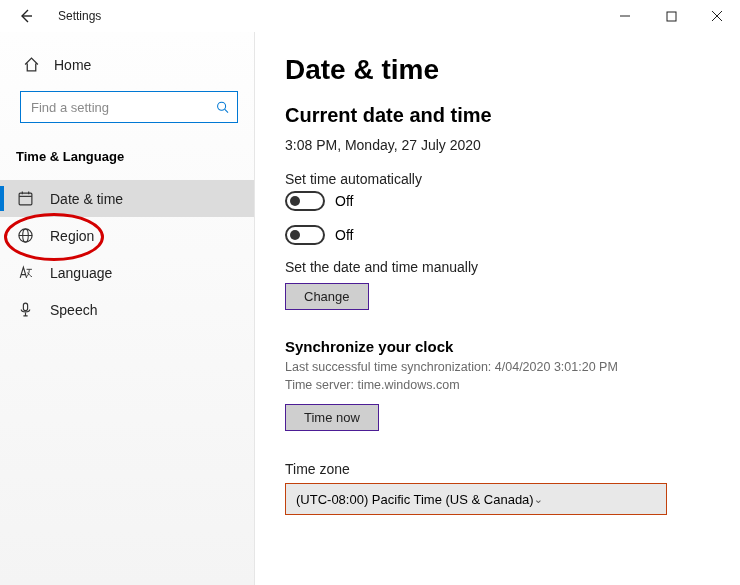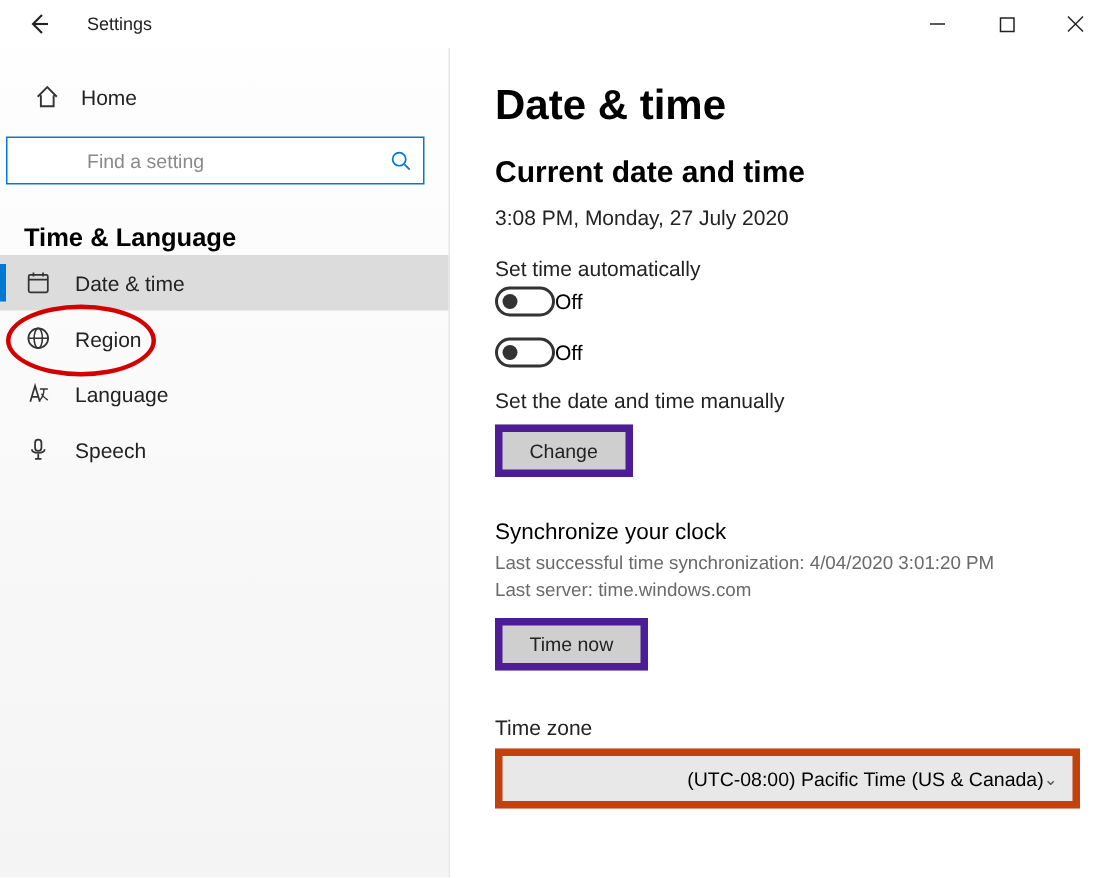--- a/index.html
+++ b/index.html
@@ -47,59 +47,59 @@
     justify-content: center;
     font-size: 12px;
     font-family: "Segoe UI Symbol", "Segoe UI", sans-serif;
     color: #222;
   }
   .content {
     display: flex;
     height: calc(585px - 32px);
   }
   .sidebar {
-    width: 300px;
+    width: 255px;
     background: linear-gradient(180deg, #fefefe 0%, #f4f4f4 100%);
     border-right: 1px solid #e6e6e6;
     padding-top: 18px;
     box-sizing: border-box;
   }
   .home-row {
     display: flex;
     align-items: center;
     gap: 14px;
     padding: 6px 22px 12px 22px;
     font-size: 14px;
     color: #222;
   }
   .home-row svg { display:block; }
   .search-box {
-    margin: 6px 16px 18px 4px;
+    margin: 6px 16px 18px 20px;
     border: 1px solid #0078d4;
     height: 30px;
     display: flex;
     align-items: center;
     padding: 0 8px;
     justify-content: flex-end;
     background: #fff;
   }
   .search-box input {
     border: none;
     outline: none;
     font-size: 13px;
     color: #888;
     width: 200px;
     background: transparent;
   }
   .search-box input::placeholder { color: #8a8a8a; }
   .category-title {
-    font-size: 17px;
+    font-size: 13px;
     font-weight: 600;
     color: #000;
-    padding: 8px 22px 1px 16px;
+    padding: 8px 22px 16px 16px;
   }
   .nav-item {
     position: relative;
     display: flex;
     align-items: center;
     gap: 16px;
     padding: 10px 22px 10px 16px;
     font-size: 14px;
     color: #222;
   }
@@ -153,20 +153,21 @@
     margin-bottom: 18px;
   }
   .setting-label {
     font-size: 14px;
     color: #222;
     margin: 6px 0 4px 0;
   }
   .toggle-row {
     display: flex;
     align-items: center;
+    gap: 10px;
     margin-bottom: 14px;
   }
   .toggle {
     width: 40px;
     height: 20px;
     border: 2px solid #333;
     border-radius: 20px;
     position: relative;
     box-sizing: border-box;
     background: #fff;
@@ -179,45 +180,45 @@
     height: 10px;
     background: #333;
     border-radius: 50%;
   }
   .toggle-state {
     font-size: 14px;
   }
   .btn {
     display: inline-block;
     background: #cfcfcf;
-    border: 5px solid #4c1d95;
+    border: 1px solid #4c1d95;
     padding: 5px 18px;
     font-size: 13px;
     color: #222;
     margin-top: 4px;
     margin-bottom: 16px;
   }
   .sub-section {
     font-size: 15px;
-    font-weight: 400;
+    font-weight: 700;
     margin: 12px 0 4px 0;
   }
   .muted {
     font-size: 12.5px;
     color: #6a6a6a;
     line-height: 1.4;
   }
   .dropdown {
     margin-top: 6px;
-    border: 5px solid #c2410c;
+    border: 1px solid #c2410c;
     background: #e8e8e8;
     height: 30px;
     display: flex;
     align-items: center;
-    justify-content: flex-end;
+    justify-content: flex-start;
     padding: 0 10px;
     font-size: 13px;
     width: 360px;
   }
   .chev { color:#555; font-size:11px; }
 </style>
 </head>
 <body>
 
 <div class="titlebar">
@@ -339,21 +340,21 @@
           <div class="knob"></div>
         </div>
       <span class="toggle-state">Off</span>
     </div>
 
     <div class="setting-label">Set the date and time manually</div>
     <div class="btn">Change</div>
 
     <div class="sub-section">Synchronize your clock</div>
     <div class="muted">Last successful time synchronization: 4/04/2020 3:01:20 PM</div>
-    <div class="muted">Last server: time.windows.com</div>
+    <div class="muted">Time server: time.windows.com</div>
     <div class="btn" style="margin-top:10px;">Time now</div>
 
     <div class="setting-label" style="margin-top:14px;">Time zone</div>
     <div class="dropdown">
       <span>(UTC-08:00) Pacific Time (US &amp; Canada)</span>
       <span class="chev">⌄</span>
     </div>
 
   </div>
 

